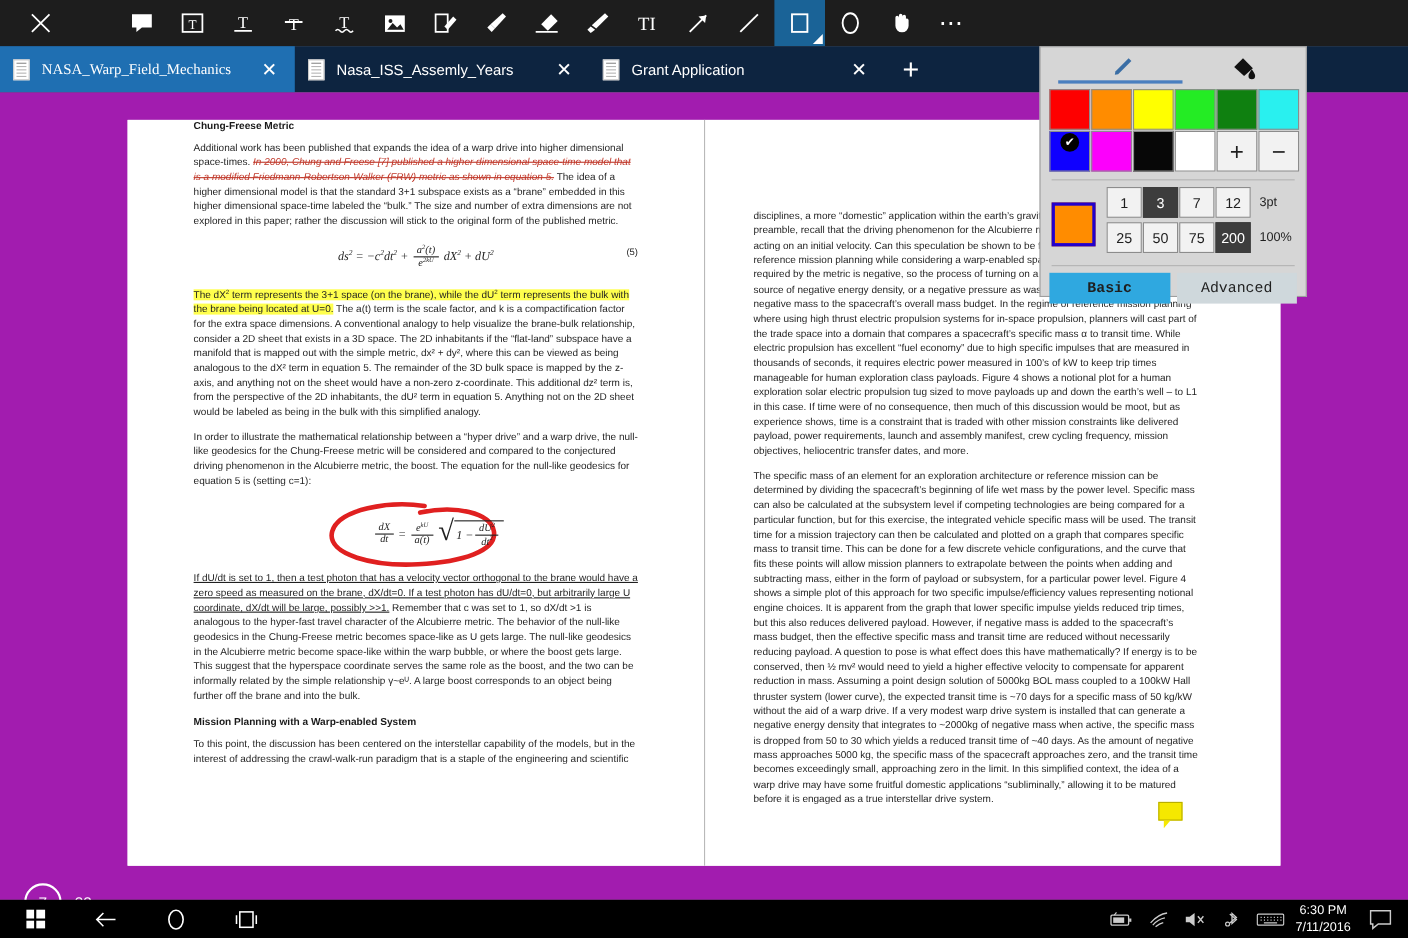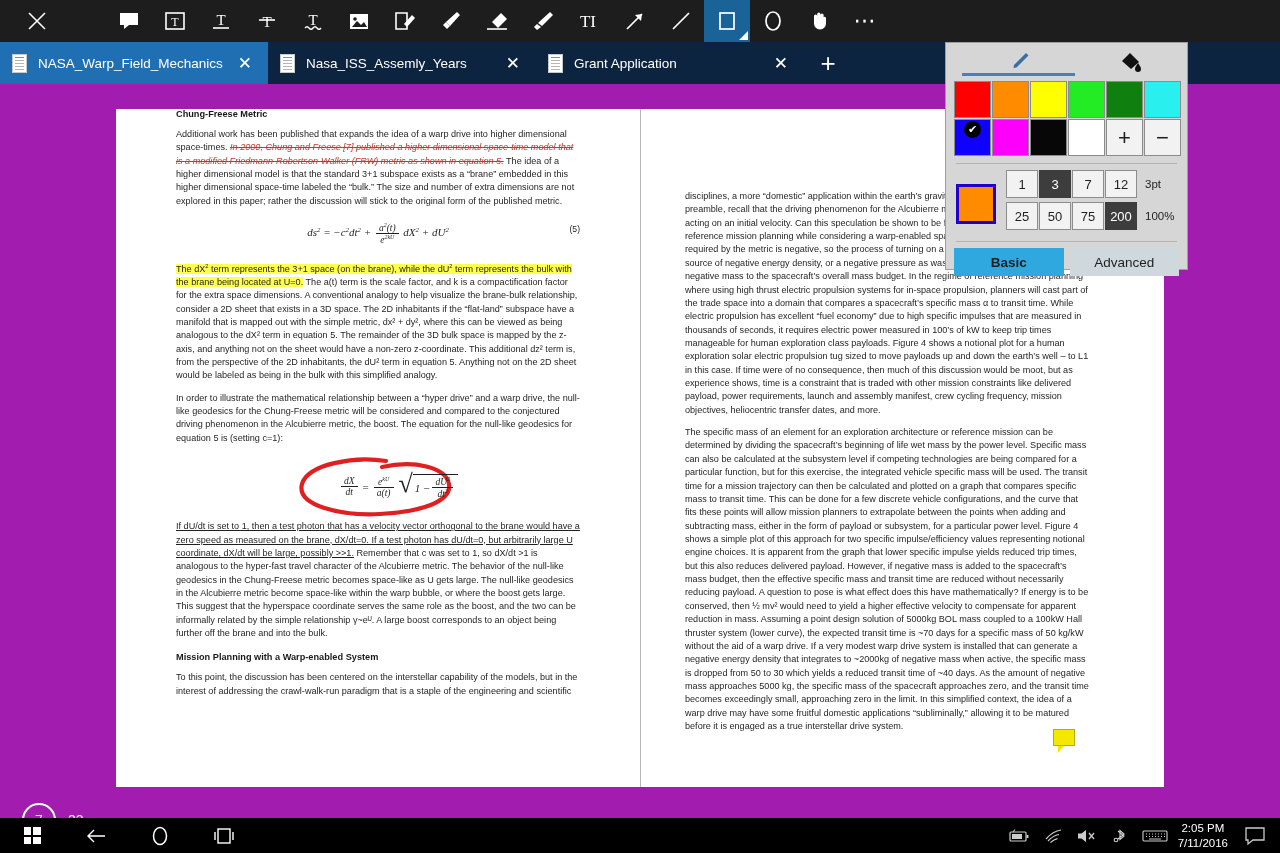--- a/index.html
+++ b/index.html
@@ -44,21 +44,21 @@
     margin-right: 11px; flex: none; position: relative; overflow: hidden;
   }
   .tab .pageicon::before {
     content: ""; position: absolute; left: 2px; top: 2px; right: 2px; height: 1px;
     background: #8b8b8b; box-shadow: 0 3px 0 #b5b5b5, 0 6px 0 #b5b5b5, 0 9px 0 #b5b5b5, 0 12px 0 #b5b5b5;
   }
   .tab .tablabel { white-space: nowrap; }
   .tab .tabclose {
     margin: 0 16px 0 26px; font-size: 17px; color: #ffffff; line-height: 1;
   }
-  .tab.t1 { width: 268px; }
+  .tab.t1 { width: 268px; font-family: Liberation Serif, serif; }
   .tab.t1 .tabclose { margin-left: auto; }
   .tab.t2 { width: 268px; }
   .tab.t2 .tabclose { margin-left: auto; }
   .tab.t3 { width: 268px; justify-content: flex-end; }
   .tab.t3 .tabclose { margin-left: auto; }
   .tab-add {
     width: 48px; display: flex; align-items: center; justify-content: center;
     color: #ffffff; font-size: 26px; font-weight: 300; line-height: 1;
   }
 
@@ -174,21 +174,21 @@
   }
   .numcol { flex: 1; }
   .numrow { display: flex; margin-bottom: 4px; }
   .numbtn {
     width: 32px; height: 28px; background: #f2f2f2; border: 1px solid #8c8c8c;
     display: flex; align-items: center; justify-content: center;
     font-size: 13px; color: #1f1f1f; margin-right: 1px;
   }
   .numbtn.on { background: #3d3d3d; color: #ffffff; border-color: #3d3d3d; }
   .numlabel { font-size: 11.5px; color: #1f1f1f; margin-left: 7px; align-self: center; }
-  .btnrow { display: flex; gap: 6px; margin-top: 2px; }
+  .btnrow { display: flex; gap: 6px; margin-top: 2px; font-family: Liberation Mono, monospace; }
   .pbtn {
     flex: 1; height: 28px; display: flex; align-items: center; justify-content: center;
     font-size: 13.5px; color: #1f1f1f;
   }
   .pbtn.primary { background: #2fa8e0; font-weight: bold; }
   .pbtn.secondary { background: #cfd8dc; }
 
   
   .taskbar {
     position: absolute; left: 0; top: 818px; width: 1280px; height: 35px;
@@ -522,21 +522,21 @@
             <circle cx="4" cy="13" r="1.8" fill="none" stroke="#ccc" stroke-width="1.1"></circle>
           </svg>
       </div>
       <div class="tb-ico">
         <svg width="26" height="14" viewBox="0 0 26 14">
             <rect x="1" y="2" width="24" height="10" rx="1" fill="none" stroke="#ccc" stroke-width="1.1"></rect>
             <path d="M4 5 h1 M7 5 h1 M10 5 h1 M13 5 h1 M16 5 h1 M19 5 h1 M22 5 h1 M4 7.5 h1 M7 7.5 h1 M10 7.5 h1 M13 7.5 h1 M16 7.5 h1 M19 7.5 h1 M22 7.5 h1 M7 10 h12" stroke="#ccc" stroke-width="1.1"></path>
           </svg>
       </div>
       <div class="clock">
-        <span>2:05 PM</span>
+        <span>6:30 PM</span>
         <span>7/11/2016</span>
       </div>
       <div class="tb-ico">
         <svg width="22" height="20" viewBox="0 0 22 20">
             <path d="M2 2 h18 v12 h-11 l-5 4 v-4 h-2 z" fill="none" stroke="#ccc" stroke-width="1.3"></path>
           </svg>
       </div>
     </div>
   </div>
 

